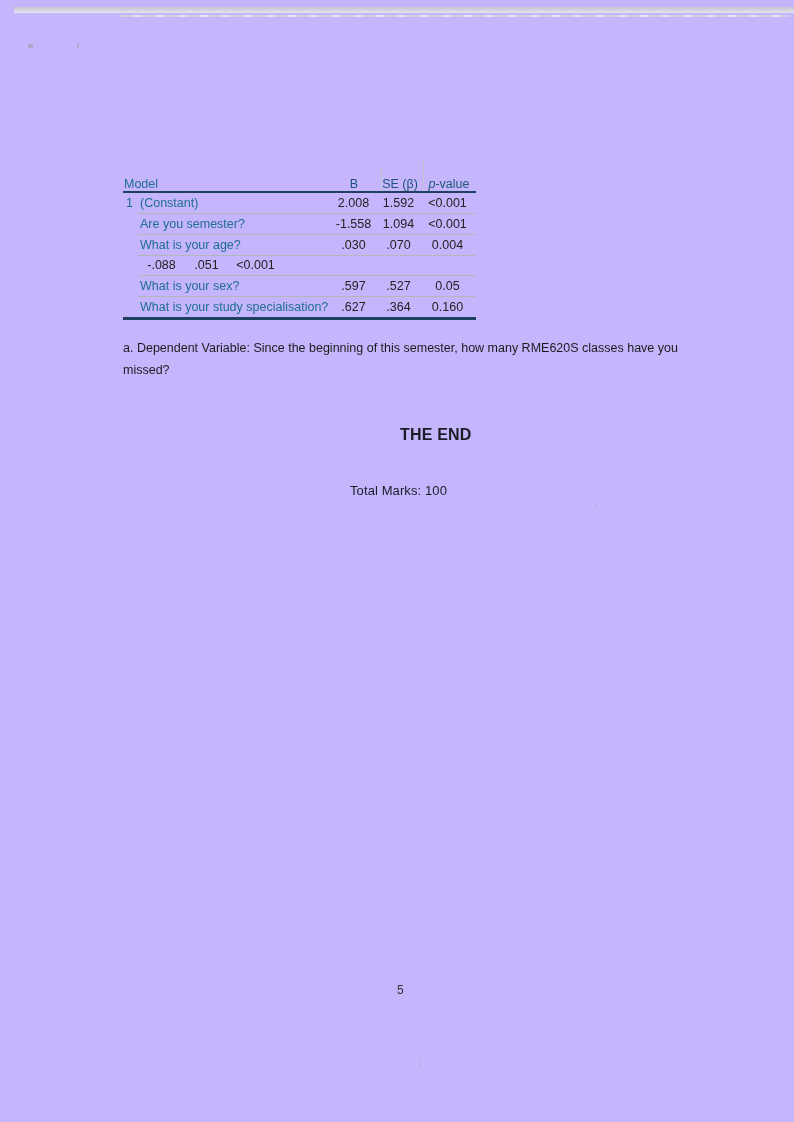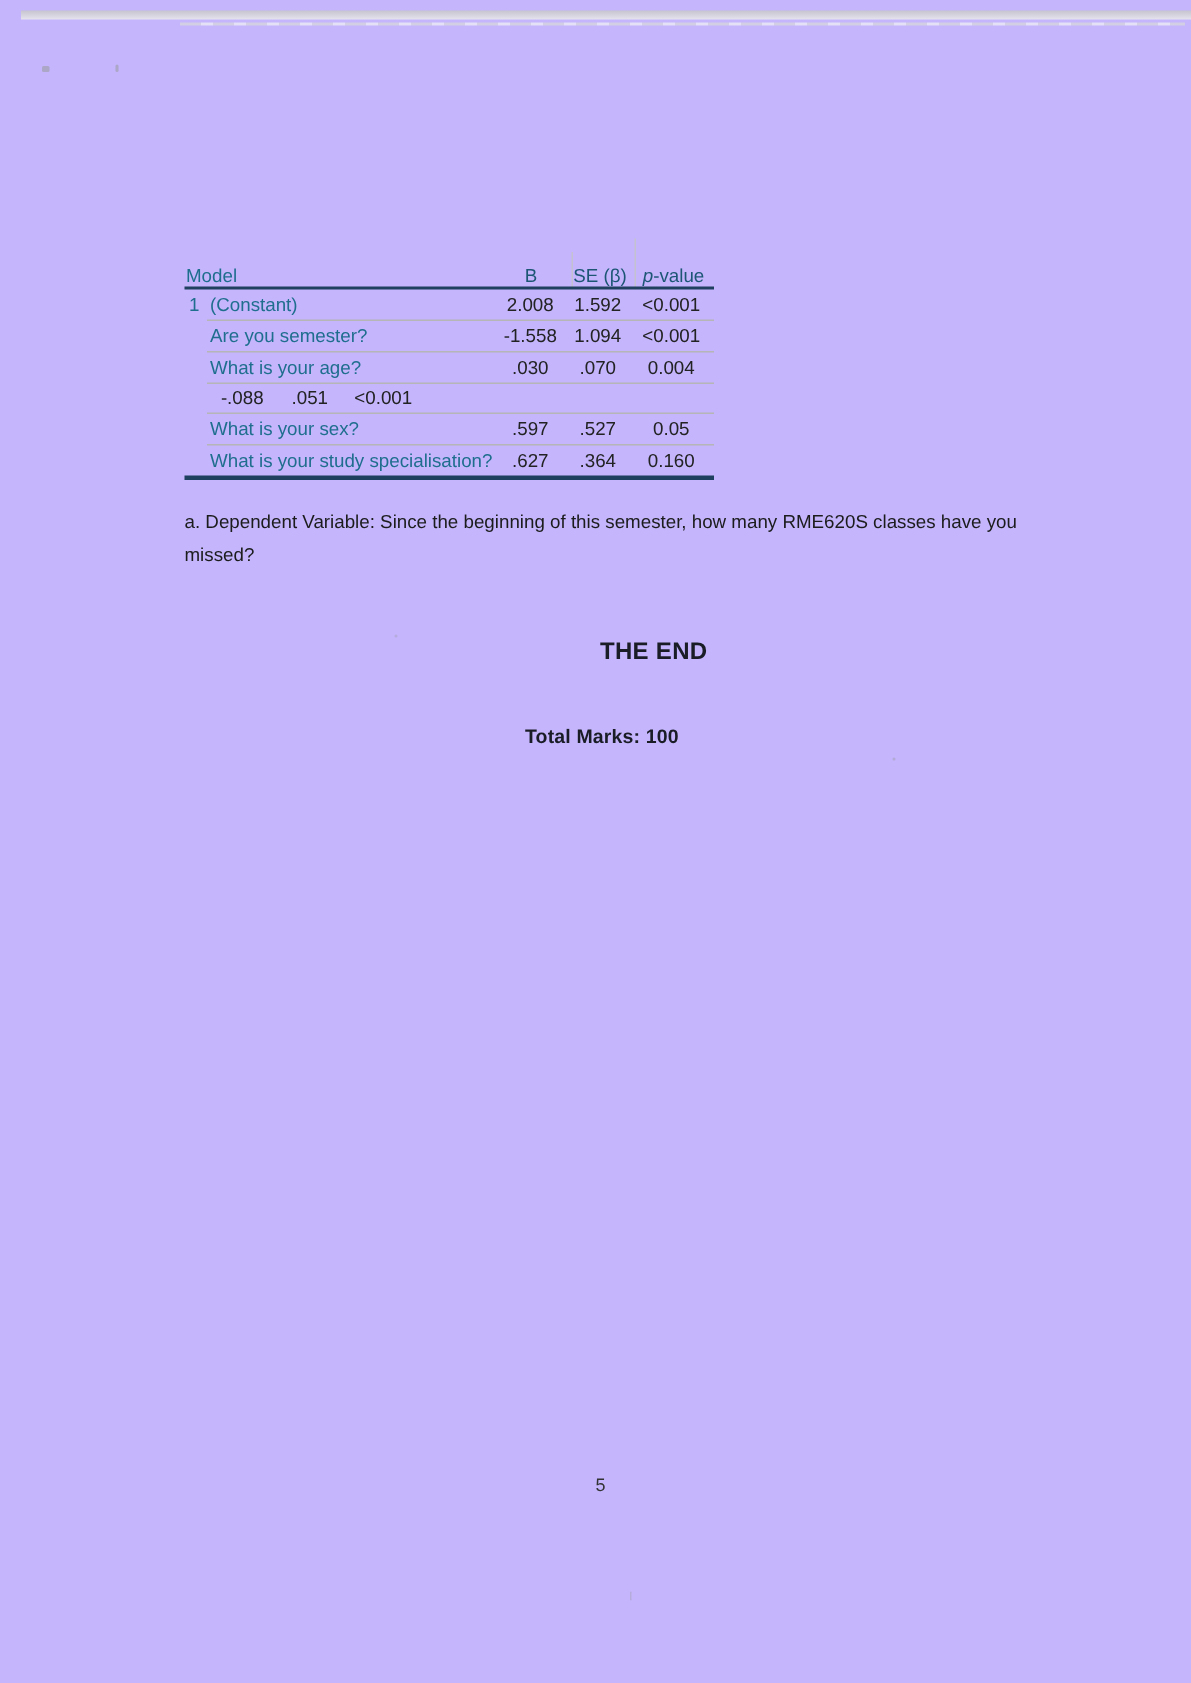--- a/index.html
+++ b/index.html
@@ -69,21 +69,21 @@
     font-size: 12.5px; line-height: 22px; color: #1c1c1c; margin-top: 16px;
   }
 
   .the-end {
     position: absolute; left: 400px; top: 426px;
     font-size: 16px; font-weight: bold; color: #1a1d26;
     letter-spacing: 0.2px;
   }
   .total-marks {
     position: absolute; left: 350px; top: 483px;
-    font-size: 13px; font-weight: bold; color: #1a1d26;
+    font-size: 13px; font-weight: normal; color: #1a1d26;
     letter-spacing: 0.1px;
   }
   .page-number {
     position: absolute; left: 397px; top: 983px;
     font-size: 12px; color: #333333;
   }
 </style>
 </head>
 <body>
 

